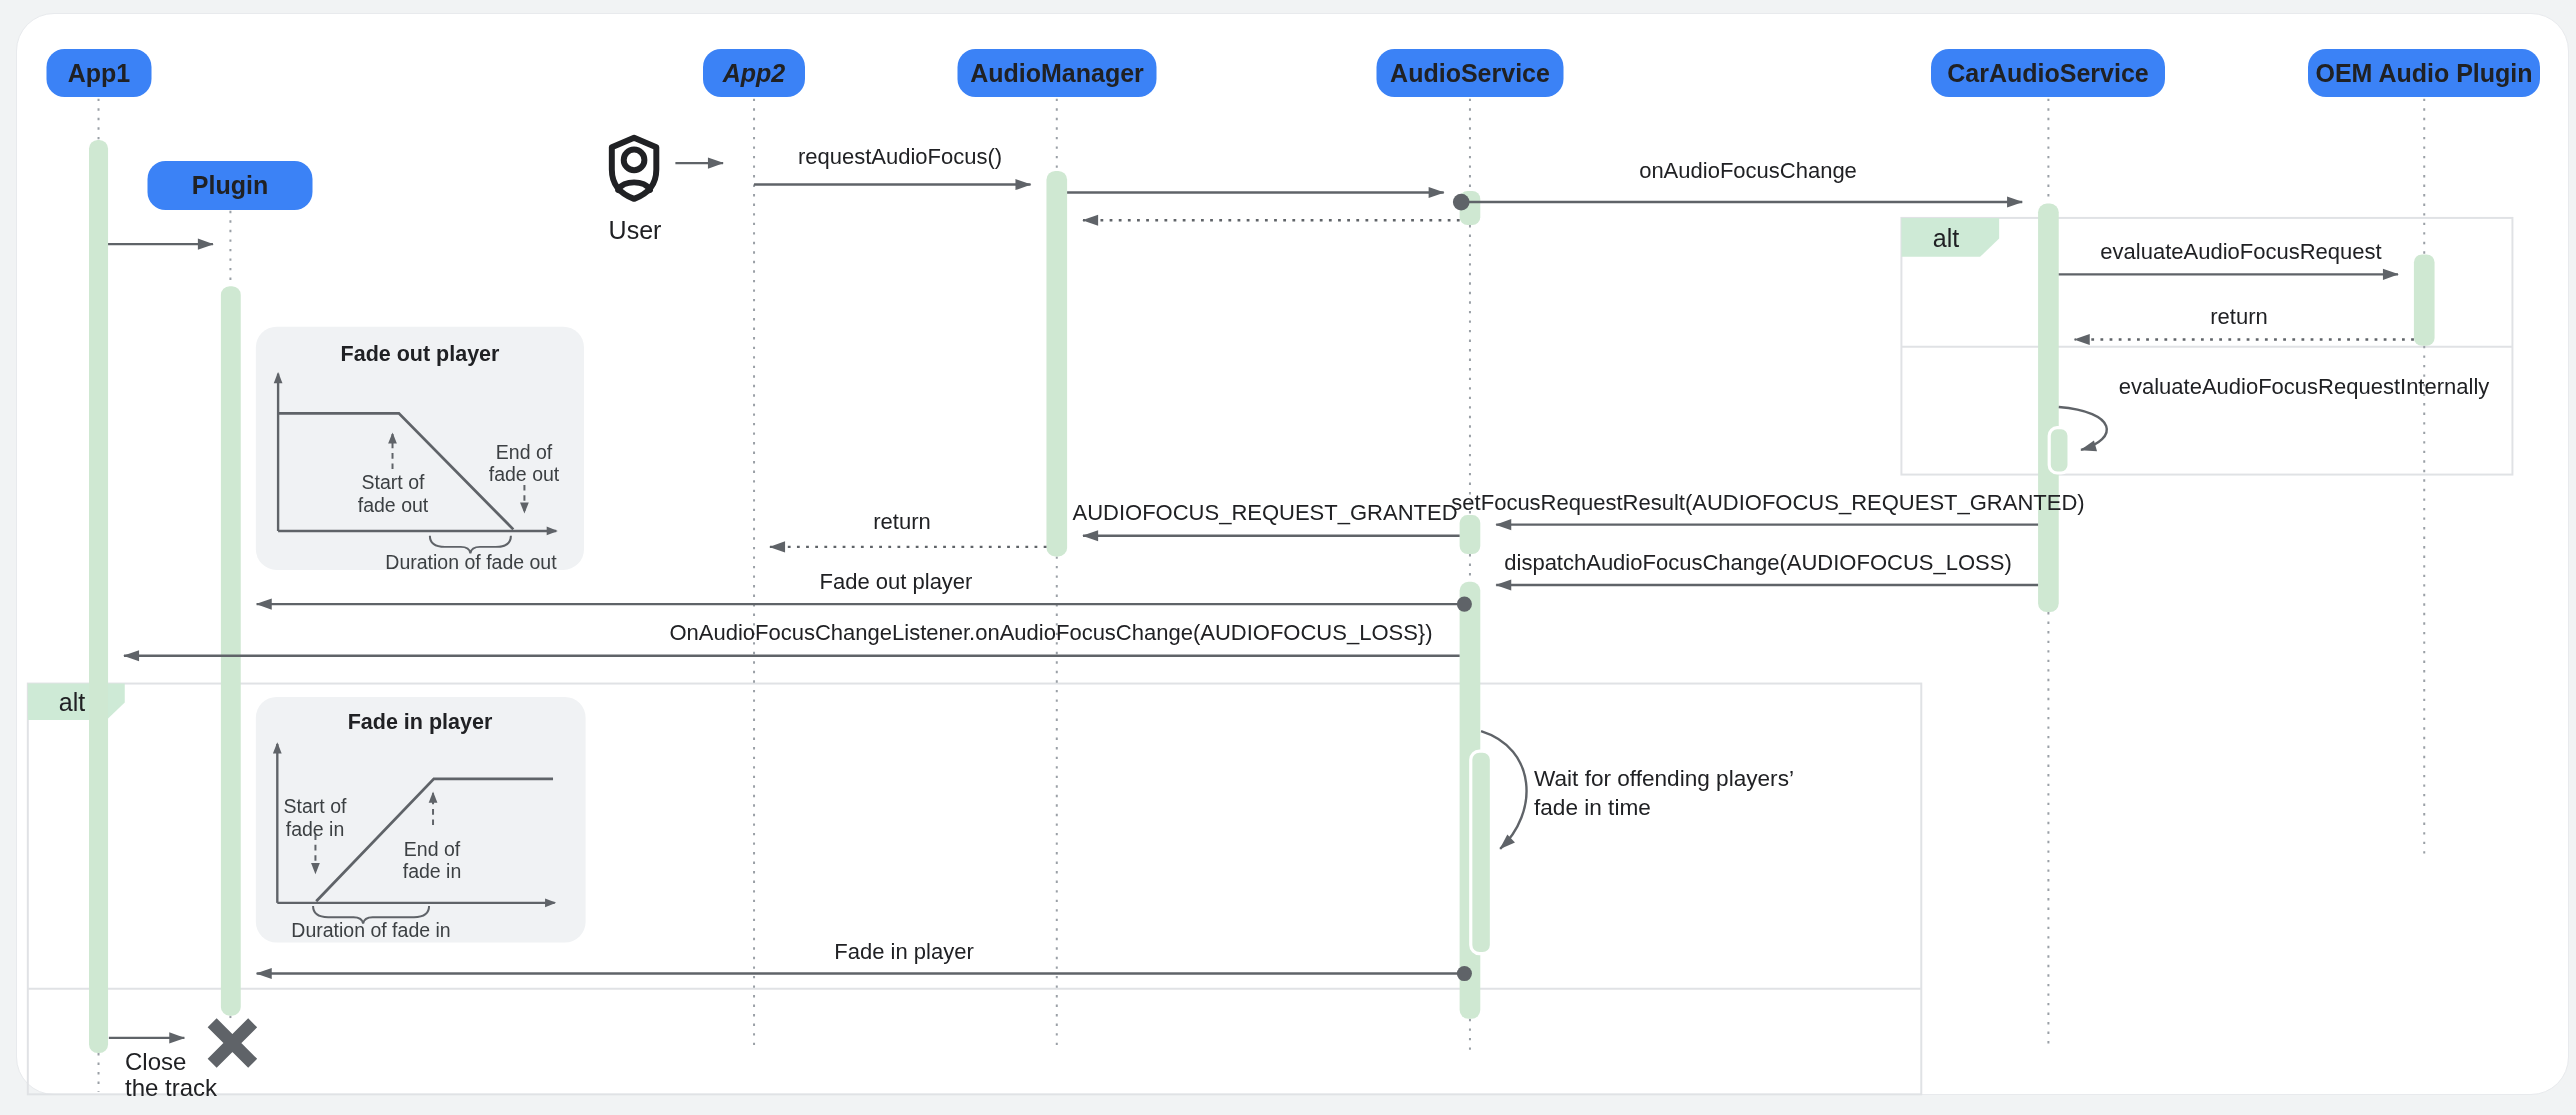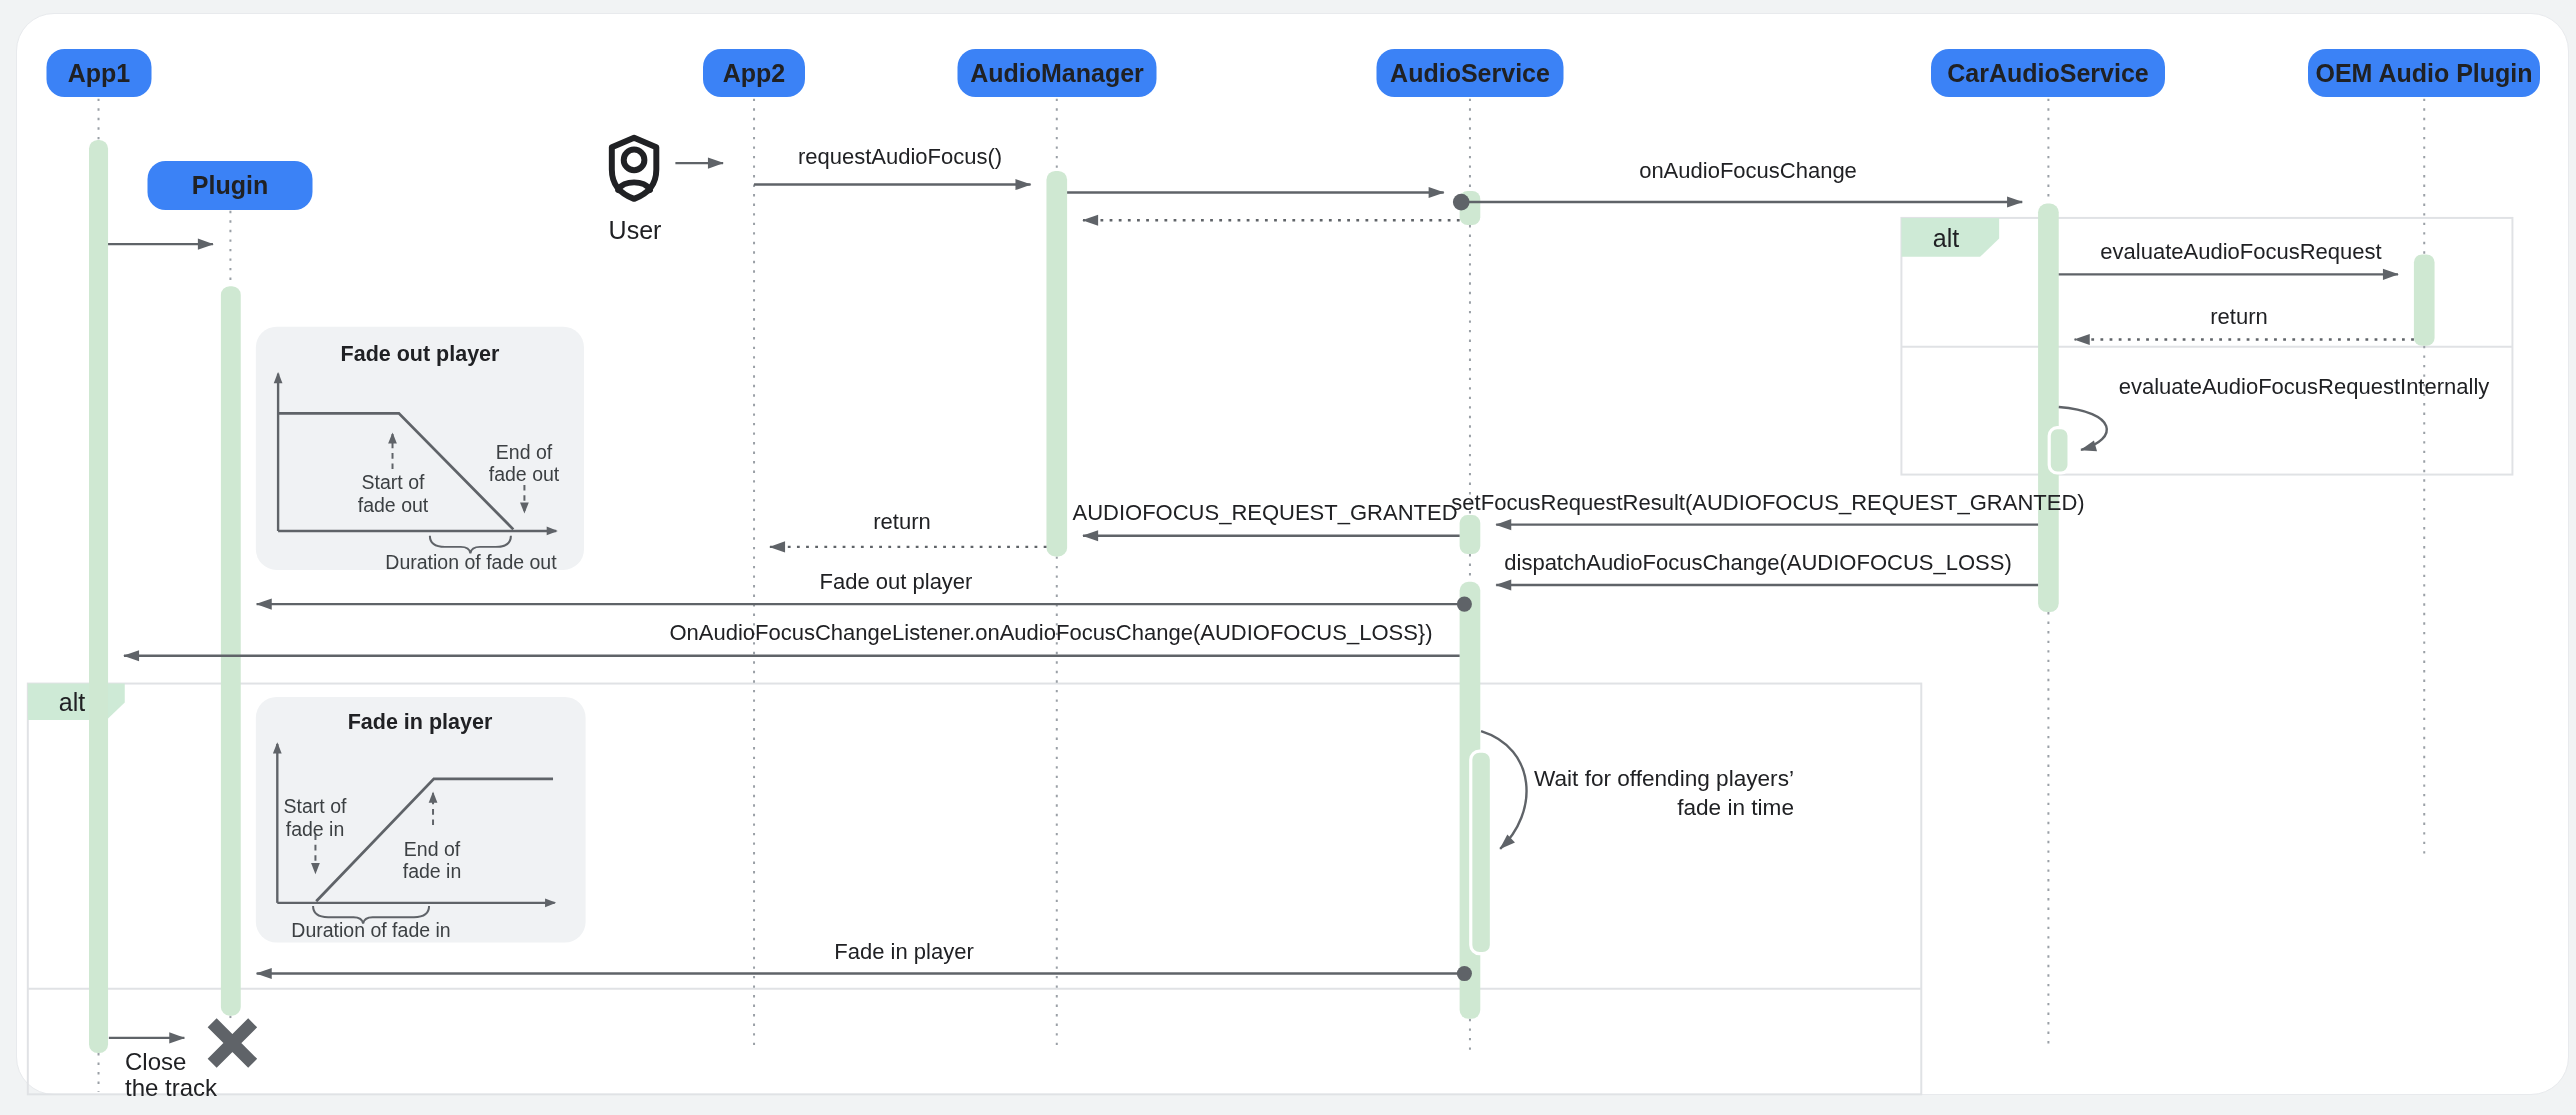--- a/index.html
+++ b/index.html
@@ -133,21 +133,21 @@
       <line x1="349" y1="1136" x2="698" y2="1136" marker-end="url(#ahs)"></line>
       <path d="M398,1134 L546,980 L696,980" stroke-width="3.5"></path>
       <line x1="397" y1="1050" x2="397" y2="1098" stroke-width="2.5" stroke-dasharray="7 6" marker-end="url(#ahs)"></line>
       <line x1="545" y1="1038" x2="545" y2="998" stroke-width="2.5" stroke-dasharray="7 6" marker-end="url(#ahs)"></line>
       <path stroke-width="2.5" d="M394,1140 C394,1150 402,1154 413,1154 L445,1154 C452,1154 456,1156 457,1162 C458,1156 462,1154 469,1154 L521,1154 C532,1154 540,1150 540,1140"></path>
     </g>
   </svg>
 
   <div class="head" style="left:99px;top:49px;width:105px;">App1</div>
   <div class="head" style="left:230px;top:161px;width:165px;height:49px;">Plugin</div>
-  <div class="head" style="left:754px;top:49px;width:102px;">App2</div>
+  <div class="head" style="left:754px;top:49px;width:102px;font-style:italic;">App2</div>
   <div class="head" style="left:1057px;top:49px;width:199px;">AudioManager</div>
   <div class="head" style="left:1470px;top:49px;width:187px;">AudioService</div>
   <div class="head" style="left:2048px;top:49px;width:234px;">CarAudioService</div>
   <div class="head" style="left:2424px;top:49px;width:232px;">OEM Audio Plugin</div>
 
   <div class="actor-label" style="left:635px;top:230px;">User</div>
 
   <div class="alt-label" style="left:72px;top:702px;">alt</div>
   <div class="alt-label" style="left:1946px;top:238px;">alt</div>
 
@@ -157,21 +157,21 @@
   <div class="msg" style="left:2239px;top:317px;">return</div>
   <div class="msg" style="left:2304px;top:387px;">evaluateAudioFocusRequestInternally</div>
   <div class="msg" style="left:1768px;top:503px;">setFocusRequestResult(AUDIOFOCUS_REQUEST_GRANTED)</div>
   <div class="msg" style="left:1265px;top:513px;">AUDIOFOCUS_REQUEST_GRANTED</div>
   <div class="msg" style="left:902px;top:522px;">return</div>
   <div class="msg" style="left:1758px;top:563px;">dispatchAudioFocusChange(AUDIOFOCUS_LOSS)</div>
   <div class="msg" style="left:896px;top:582px;">Fade out player</div>
   <div class="msg" style="left:1051px;top:633px;">OnAudioFocusChangeListener.onAudioFocusChange(AUDIOFOCUS_LOSS})</div>
   <div class="msg" style="left:904px;top:952px;">Fade in player</div>
 
-  <div class="wait-label" style="left:1534px;top:764px;text-align:right;">
+  <div class="wait-label" style="left:1534px;top:764px;">
     <div>Wait for offending players’</div>
     <div>fade in time</div>
   </div>
 
   <div class="close-label" style="left:125px;top:1049px;">
     <div>Close</div>
     <div>the track</div>
   </div>
 
   <div class="inset-title" style="left:420px;top:354px;">Fade out player</div>

